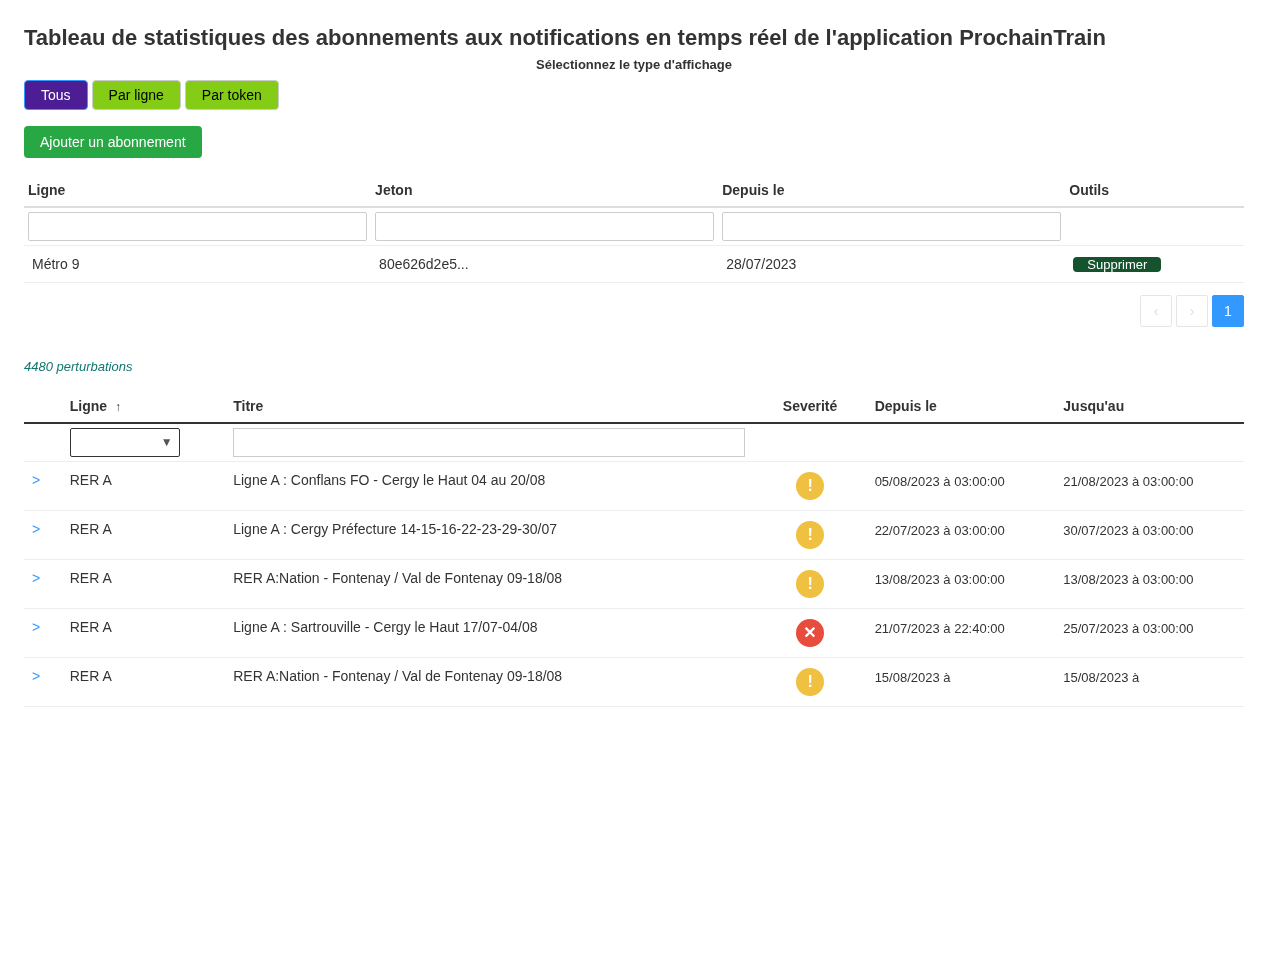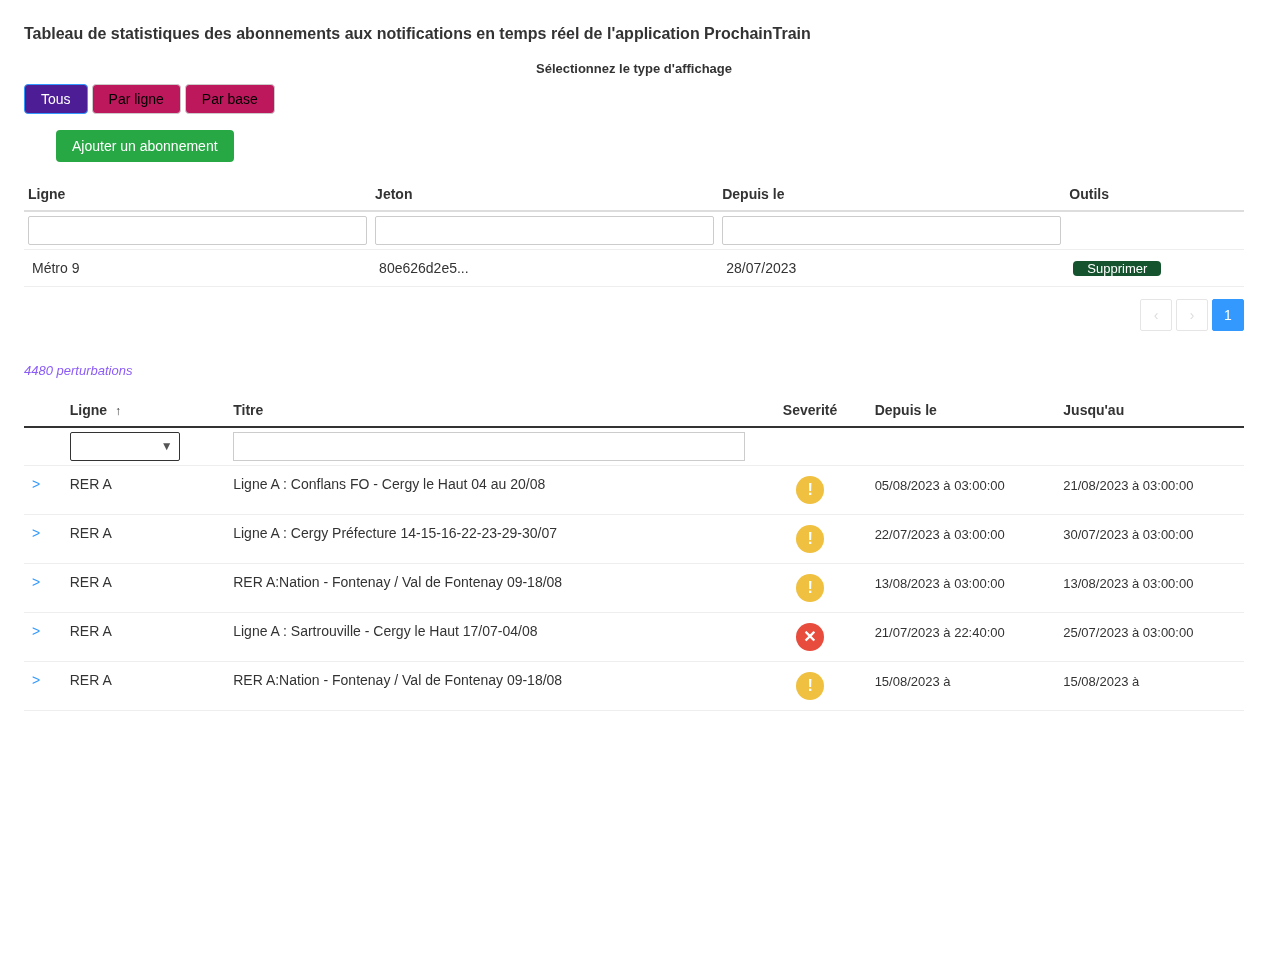--- a/index.html
+++ b/index.html
@@ -1,47 +1,46 @@
 <!DOCTYPE html>
 <html><head>
   <meta charset="utf-8">
   <style>
     * { box-sizing: border-box; margin: 0; padding: 0; }
     body { font-family: Arial, sans-serif; font-size: 14px; color: #333; background: #fff; padding: 24px; }
 
-    h1 { font-size: 16px; font-weight: bold; margin-bottom: 16px; line-height: 1.3; }
+    h1 { font-size: 22px; font-weight: bold; margin-bottom: 4px; line-height: 1.3; }
     h2 { font-size: 22px; font-weight: bold; margin-bottom: 4px; }
 
     .section-label { font-size: 13px; font-weight: 600; margin-bottom: 8px; color: #333; text-align: center; }
 
     .tab-group { display: flex; gap: 4px; margin-bottom: 16px; }
     .tab-btn {
       padding: 6px 16px;
       border: 1px solid #ccc;
-      background: #be185d;
+      background: #84cc16;
       cursor: pointer;
       border-radius: 4px;
       font-size: 14px;
     }
     .tab-btn.active {
       background: #4c1d95;
       color: #fff;
       border-color: #3399ff;
     }
 
     .btn-add {
       background: #28a745;
       color: #fff;
       border: none;
       padding: 8px 16px;
       border-radius: 4px;
       cursor: pointer;
       font-size: 14px;
       margin-bottom: 16px;
-      margin-left: 32px;
     }
 
     .table-section { margin-bottom: 32px; }
 
     table { width: 100%; border-collapse: collapse; }
     thead th {
       text-align: left;
       padding: 8px 8px 8px 4px;
       font-weight: bold;
       border-bottom: 2px solid #ddd;
@@ -87,21 +86,21 @@
       font-size: 14px;
       display: flex; align-items: center; justify-content: center;
     }
     .page-btn.active {
       background: #3399ff;
       color: #fff;
       border-color: #3399ff;
     }
     .page-btn:disabled { opacity: 0.5; cursor: default; }
 
-    .perturbations-count { font-size: 13px; color: #8b5cf6; margin-bottom: 16px; font-style: italic; }
+    .perturbations-count { font-size: 13px; color: #0f766e; margin-bottom: 16px; font-style: italic; }
 
     
     .second-table thead th {
       font-weight: bold;
       border-bottom: 2px solid #333;
       padding: 8px 8px;
     }
     .second-table .col-ligne { width: 130px; }
     .second-table .col-titre { width: 420px; }
     .second-table .col-sev { width: 90px; text-align: center; }
@@ -182,21 +181,21 @@
 
 
 <h1>Tableau de statistiques des abonnements aux notifications en temps réel de l'application ProchainTrain</h1>
 
 
 <div>
   <div class="section-label">Sélectionnez le type d'affichage</div>
   <div class="tab-group">
     <button class="tab-btn active">Tous</button>
     <button class="tab-btn">Par ligne</button>
-    <button class="tab-btn">Par base</button>
+    <button class="tab-btn">Par token</button>
   </div>
 </div>
 
 
 <button class="btn-add">Ajouter un abonnement</button>
 
 
 <div class="table-section">
   <table>
     <thead>

